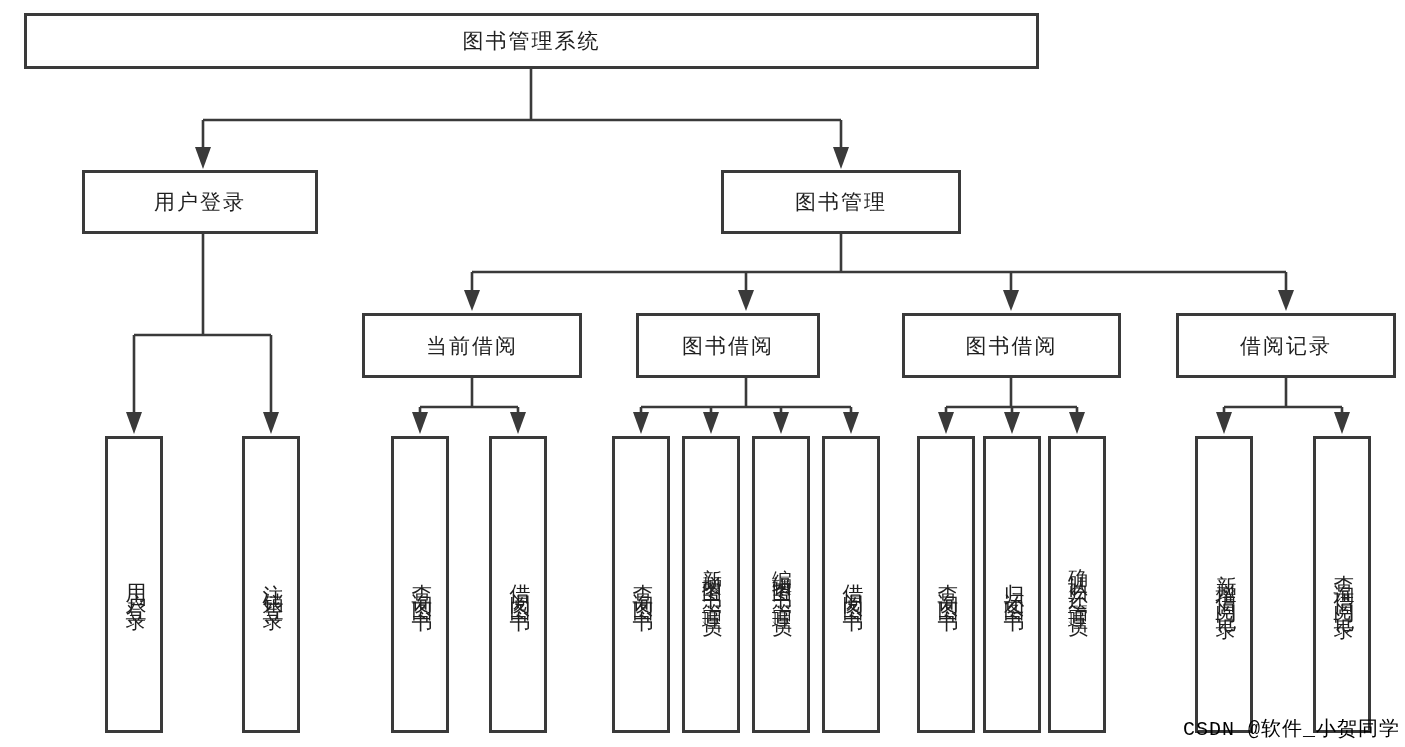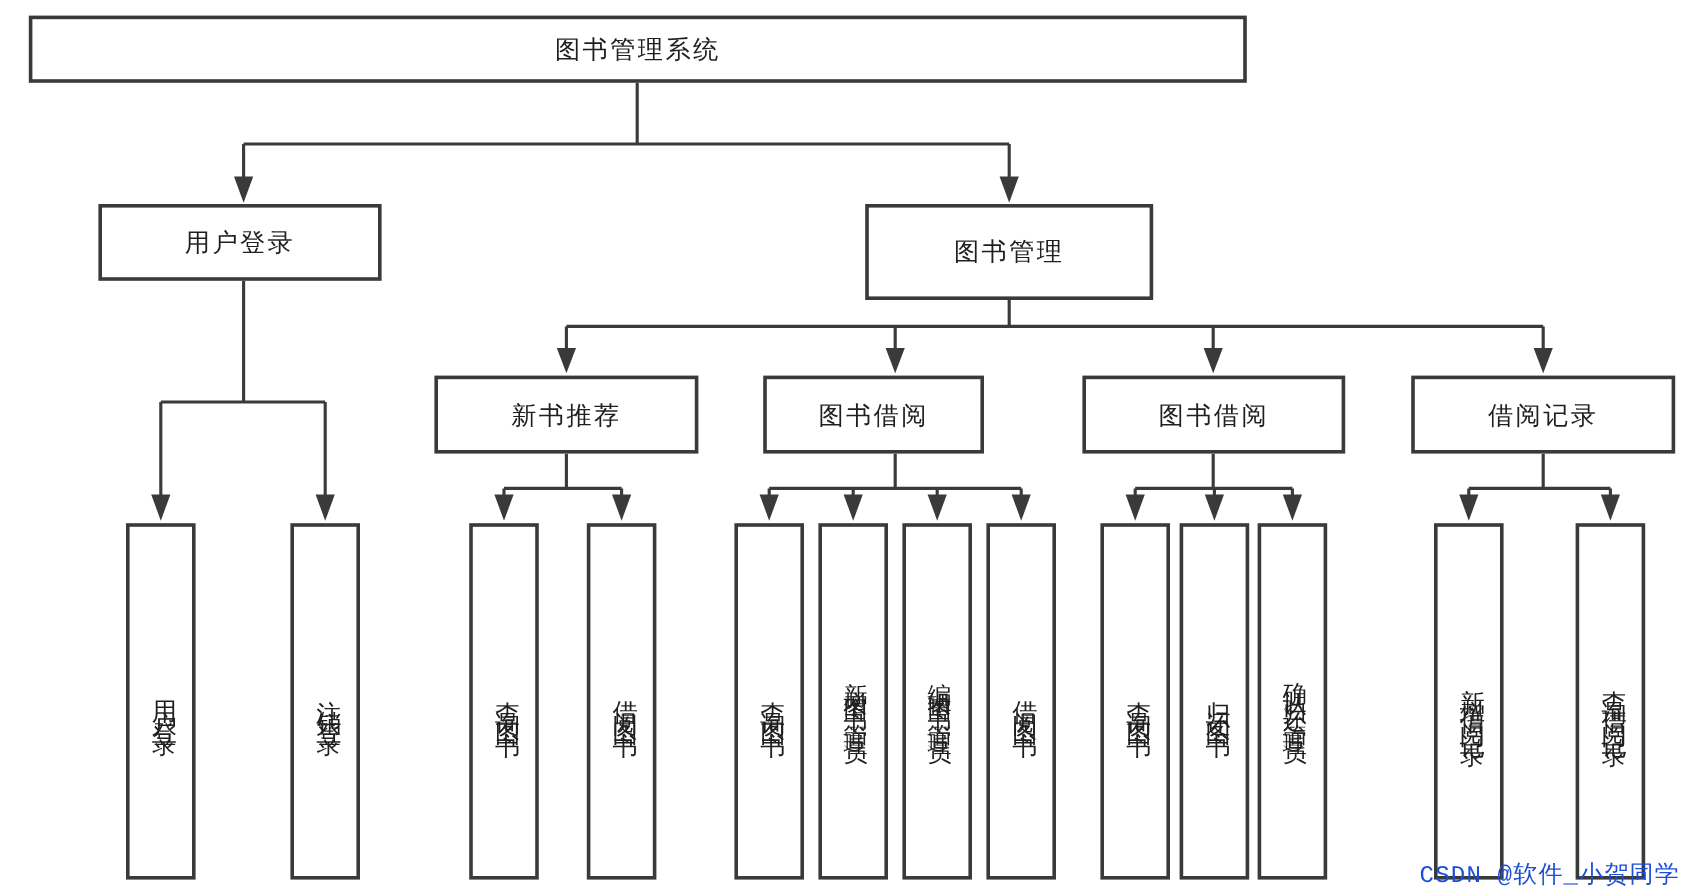--- a/index.html
+++ b/index.html
@@ -25,21 +25,21 @@
     font-size:21px;
     line-height:1.05;
     letter-spacing:9px;
     color:#1f1f1f;
   }
   .vbox .vtext.long{letter-spacing:7px;font-size:20px;}
   .watermark{
     position:absolute;
     right:5px;bottom:5px;
     font-size:20px;
-    color:#1d4ed8;
+    color:#000000;
     letter-spacing:1px;
     z-index:5;
     white-space:nowrap;
   }
 </style>
 </head>
 <body>
 
 <div class="stage">
 
@@ -90,26 +90,26 @@
     </g>
   </svg>
 
   <div class="box hbox" style="left:24px;top:13px;width:1015px;height:56px;">
     <span>图书管理系统</span>
   </div>
 
   <div class="box hbox" style="left:82px;top:170px;width:236px;height:64px;">
     <span>用户登录</span>
   </div>
-  <div class="box hbox" style="left:721px;top:170px;width:240px;height:80px;">
+  <div class="box hbox" style="left:721px;top:170px;width:240px;height:64px;">
     <span>图书管理</span>
   </div>
 
   <div class="box hbox" style="left:362px;top:313px;width:220px;height:65px;">
-    <span>新书推荐</span>
+    <span>当前借阅</span>
   </div>
   <div class="box hbox" style="left:636px;top:313px;width:184px;height:65px;">
     <span>图书借阅</span>
   </div>
   <div class="box hbox" style="left:902px;top:313px;width:219px;height:65px;">
     <span>图书借阅</span>
   </div>
   <div class="box hbox" style="left:1176px;top:313px;width:220px;height:65px;">
     <span>借阅记录</span>
   </div>

